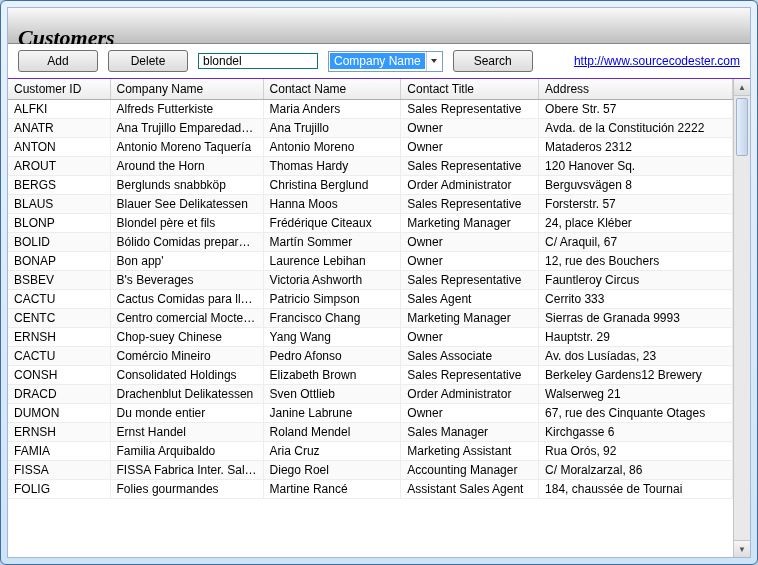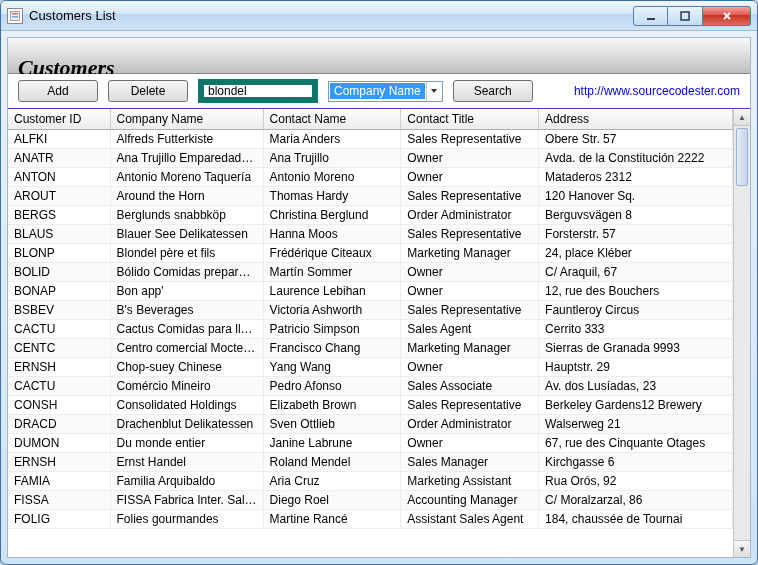--- a/index.html
+++ b/index.html
@@ -89,22 +89,22 @@
   }
   .btn {
     width: 80px; height: 22px;
     background: linear-gradient(to bottom,#f6f6f6,#dcdcdc);
     border: 1px solid #707070;
     border-radius: 3px;
     font-size: 12px;
     cursor: pointer;
   }
   .search-input {
-    width: 120px; height: 24px;
-    border: 6px solid #0f766e;
+    width: 120px; height: 16px;
+    border: 1px solid #0f766e;
     padding: 0 4px;
     font-size: 12px;
   }
   .dropdown {
     height: 21px;
     border: 1px solid #7a9cc6;
     display: flex; align-items: center;
     font-size: 12px;
     background: #fff;
     cursor: pointer;
@@ -116,20 +116,21 @@
     margin: 1px;
   }
   .dropdown .dd-arrow {
     width: 16px; height: 100%;
     display: flex; align-items: center; justify-content: center;
     border-left: 1px solid #ccc;
   }
   .link {
     margin-left: auto;
     color: #0000ee;
+    text-decoration: underline;
     font-size: 12px;
     cursor: pointer;
   }
   .grid-wrap {
     flex: 1;
     display: flex;
     overflow: hidden;
     border-top: 1px solid #6d28d9;
   }
   .grid {
@@ -190,47 +191,20 @@
     position:absolute; left:2px; right:2px; top:2px; height:58px;
     background: linear-gradient(to right,#e8eef7,#c3d4ea);
     border:1px solid #9cb3d1; border-radius:2px;
   }
 </style>
 </head>
 <body>
 
 <div class="window">
 
-  <div class="titlebar">
-    <div class="app-icon">
-      <svg viewBox="0 0 16 16">
-          <rect x="2" y="2" width="12" height="12" fill="#eee" stroke="#888"></rect>
-          <rect x="4" y="4" width="8" height="2" fill="#d66"></rect>
-          <rect x="4" y="8" width="8" height="2" fill="#6ad"></rect>
-        </svg>
-    </div>
-    <div class="title-text">Customers List</div>
-    <div class="win-controls">
-      <div class="win-btn min">
-          <svg viewBox="0 0 12 12">
-            <rect x="2" y="8" width="8" height="2" fill="#2a3b50"></rect>
-          </svg>
-        </div>
-      <div class="win-btn max">
-          <svg viewBox="0 0 12 12">
-            <rect x="2" y="2" width="8" height="8" fill="none" stroke="#2a3b50" stroke-width="1.5"></rect>
-          </svg>
-        </div>
-      <div class="win-btn close">
-          <svg viewBox="0 0 12 12">
-            <path d="M3 3 L9 9 M9 3 L3 9" stroke="#fff" stroke-width="1.8"></path>
-          </svg>
-        </div>
-    </div>
-  </div>
 
   <div class="content">
 
     <div class="header-band">
       <span class="brand">Customers</span>
     </div>
 
     <div class="toolbar">
       <button class="btn">Add</button>
       <button class="btn">Delete</button>

